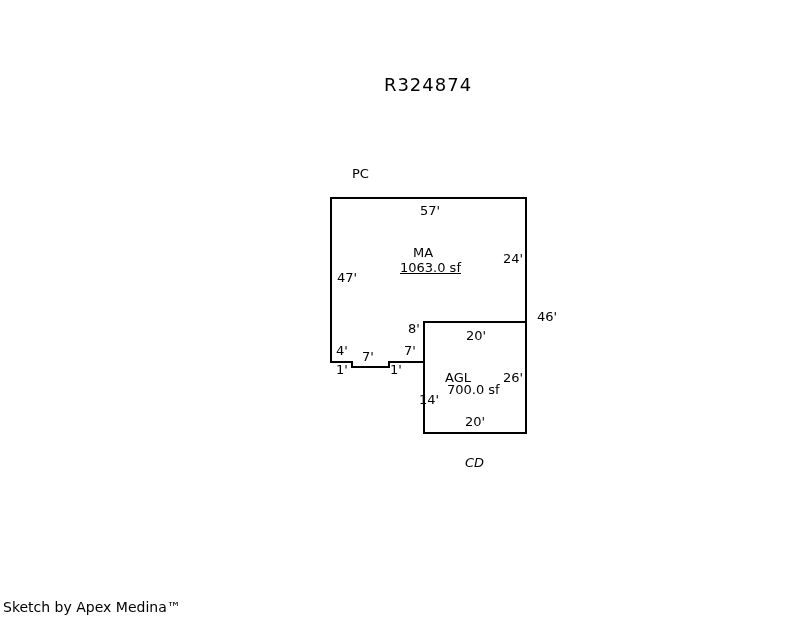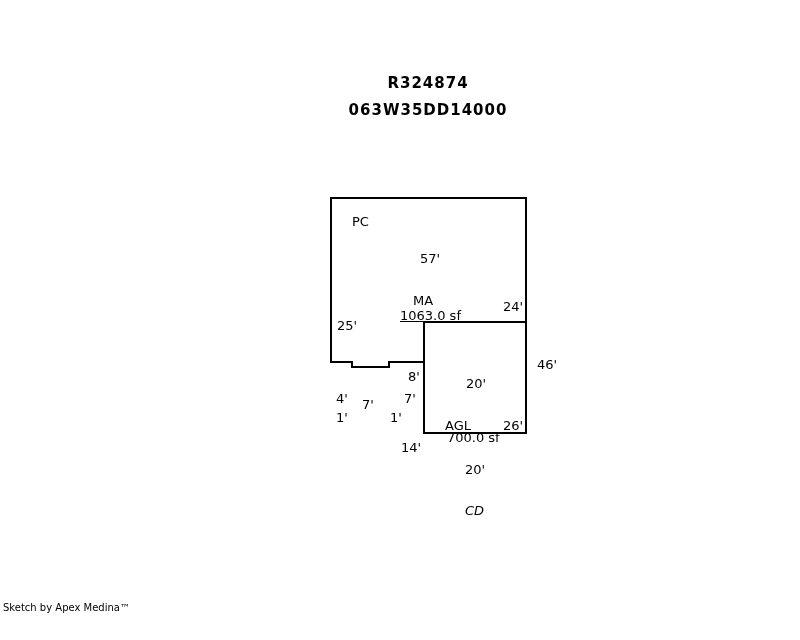--- a/index.html
+++ b/index.html
@@ -13,79 +13,77 @@
     height: 640px;
     background: #ffffff;
     overflow: hidden;
     font-family: "DejaVu Sans", "Liberation Sans", sans-serif;
     color: #000000;
   }
   .header-line {
     position: absolute;
     left: 428px;
     transform: translateX(-50%);
-    font-weight: bold;
-    font-size: 15px;
+    font-weight: normal;
+    font-size: 18px;
     letter-spacing: 1px;
     white-space: nowrap;
   }
   #header-line-1 { top: 74px; }
   #header-line-2 { top: 101px; }
   #sketch-svg {
     position: absolute;
     left: 0;
     top: 0;
     width: 800px;
     height: 640px;
   }
   .lbl {
     position: absolute;
     font-size: 13px;
     line-height: 13px;
     white-space: nowrap;
-    margin-top: 48px;
   }
   #footer-credit {
     position: absolute;
     left: 3px;
     top: 602px;
-    font-size: 10px;
+    font-size: 14px;
     line-height: 11px;
     white-space: nowrap;
   }
 </style>
 </head>
 <body>
 
 <div id="canvas">
   <div id="header-line-1" class="header-line">R324874</div>
-  <div id="header-line-2" class="header-line">063W35DD14000</div>
 
   <svg id="sketch-svg" viewBox="0 0 800 640" shape-rendering="crispEdges">
       <polyline points="331,363 331,198 526,198 526,433 424,433 424,322 527,322" fill="none" stroke="#000000" stroke-width="2"></polyline>
       <polyline points="330,362 352,362 352,367 389,367 389,362 425,362" fill="none" stroke="#000000" stroke-width="2"></polyline>
     </svg>
 
   <div id="sketch-labels">
       <div class="lbl" style="left: 352px; top: 167px;">PC</div>
       <div class="lbl" style="left: 420px; top: 204px;">57'</div>
       <div class="lbl" style="left: 413px; top: 246px;">MA</div>
       <div class="lbl" style="left: 400px; top: 261px; text-decoration: underline;">1063.0 sf</div>
-      <div class="lbl" style="left: 337px; top: 271px;">25'</div>
+      <div class="lbl" style="left: 337px; top: 271px;">47'</div>
       <div class="lbl" style="left: 503px; top: 252px;">24'</div>
       <div class="lbl" style="left: 537px; top: 310px;">46'</div>
       <div class="lbl" style="left: 408px; top: 322px;">8'</div>
       <div class="lbl" style="left: 466px; top: 329px;">20'</div>
       <div class="lbl" style="left: 336px; top: 344px;">4'</div>
       <div class="lbl" style="left: 404px; top: 344px;">7'</div>
       <div class="lbl" style="left: 362px; top: 350px;">7'</div>
       <div class="lbl" style="left: 336px; top: 363px;">1'</div>
       <div class="lbl" style="left: 390px; top: 363px;">1'</div>
       <div class="lbl" style="left: 445px; top: 371px;">AGL</div>
       <div class="lbl" style="left: 503px; top: 371px;">26'</div>
       <div class="lbl" style="left: 447px; top: 383px;">700.0 sf</div>
-      <div class="lbl" style="left: 401px; top: 393px;">14'</div>
+      <div class="lbl" style="left: 419px; top: 393px;">14'</div>
       <div class="lbl" style="left: 465px; top: 415px;">20'</div>
       <div class="lbl" style="left: 465px; top: 456px; font-style: italic;">CD</div>
     </div>
 
   <div id="footer-credit">Sketch by Apex Medina™</div>
 </div>
 
 </body></html>

